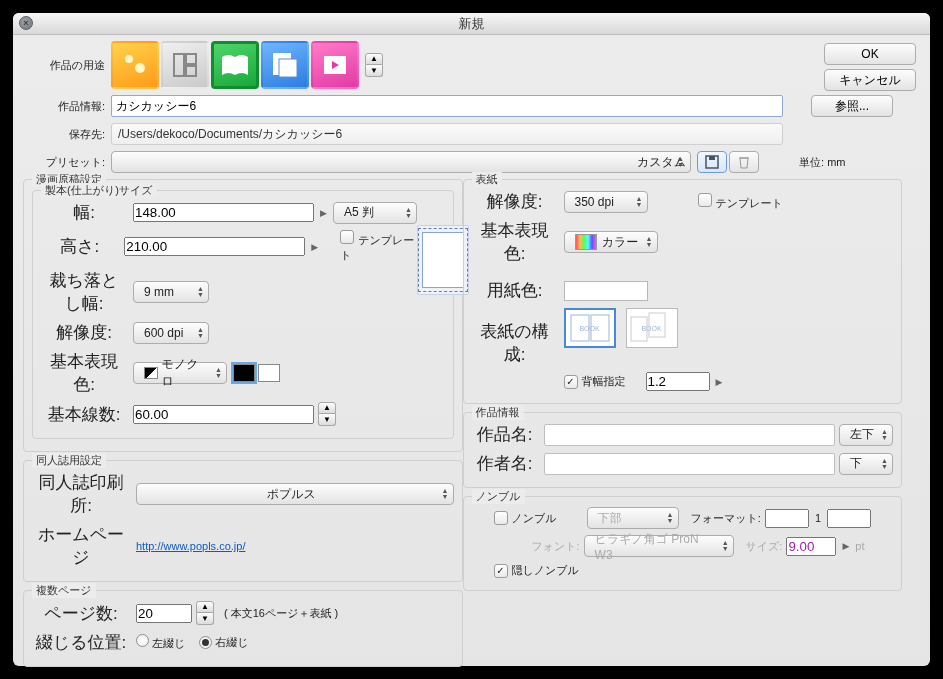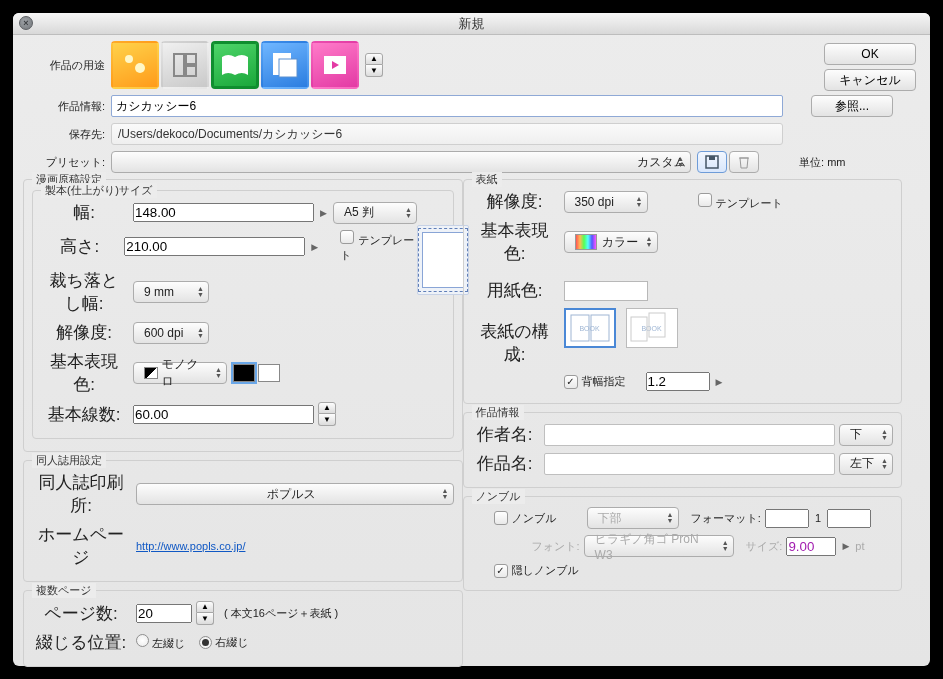--- a/index.html
+++ b/index.html
@@ -310,35 +310,35 @@
             <span class="chk checked"></span>
               <span>背幅指定</span>
             <input class="num" style="width: 64px; margin-left: 20px;" value="1.2">
             <span class="tiny-tri">▶</span>
           </div>
         </div>
 
         <div class="fieldset">
           <div class="legend">作品情報</div>
           <div class="row">
+              <div class="mini-lbl" style="width:72px">作品名:</div>
+            <input type="text" class="field" style="flex: 1 1 0%; border-color: rgb(191, 191, 191);">
+            <div class="select" style="width:54px;margin-left:4px">
+                <span>左下</span>
+                <span class="updn">
+                  <span>▲</span>
+                  <span>▼</span>
+                </span>
+              </div>
+          </div>
+          <div class="row">
               <div class="mini-lbl" style="width:72px">作者名:</div>
             <input type="text" class="field" style="flex: 1 1 0%; border-color: rgb(191, 191, 191);">
             <div class="select" style="width:54px;margin-left:4px">
                 <span>下</span>
-                <span class="updn">
-                  <span>▲</span>
-                  <span>▼</span>
-                </span>
-              </div>
-          </div>
-          <div class="row">
-              <div class="mini-lbl" style="width:72px">作品名:</div>
-            <input type="text" class="field" style="flex: 1 1 0%; border-color: rgb(191, 191, 191);">
-            <div class="select" style="width:54px;margin-left:4px">
-                <span>左下</span>
                 <span class="updn">
                   <span>▲</span>
                   <span>▼</span>
                 </span>
               </div>
           </div>
         </div>
 
         <div class="fieldset">
           <div class="legend">ノンブル</div>

